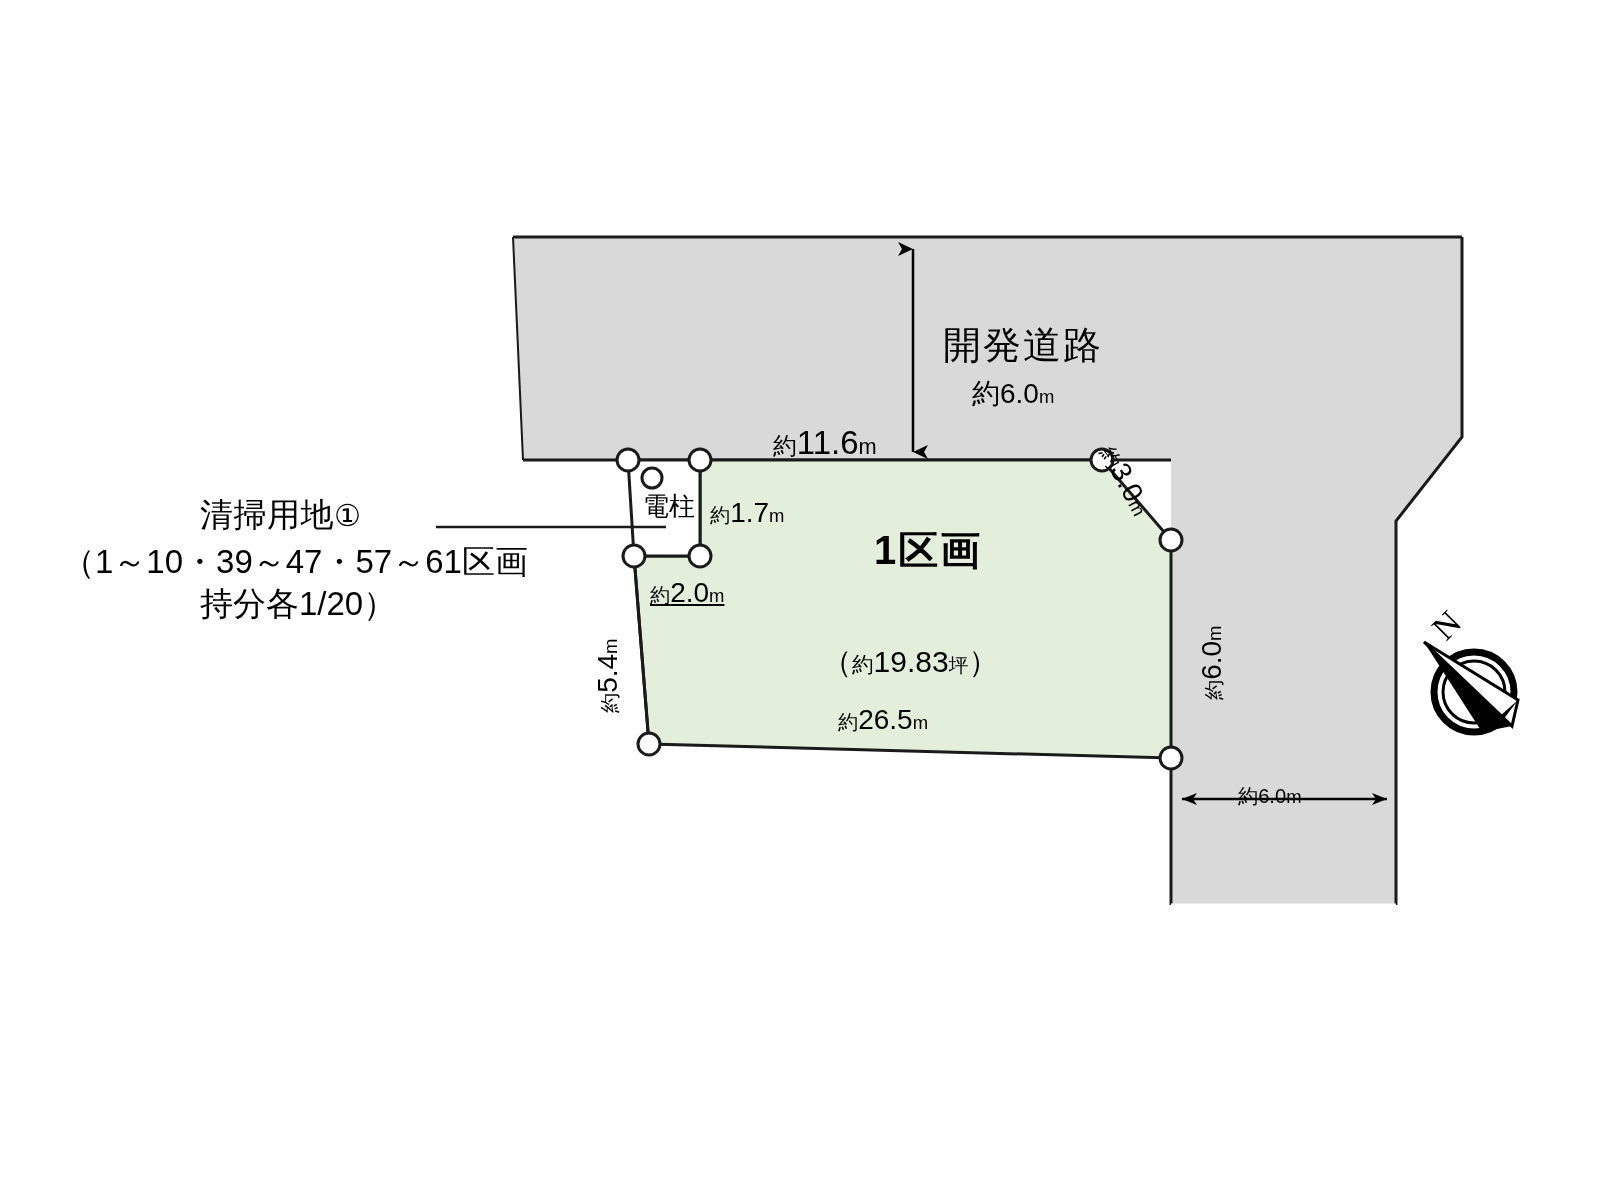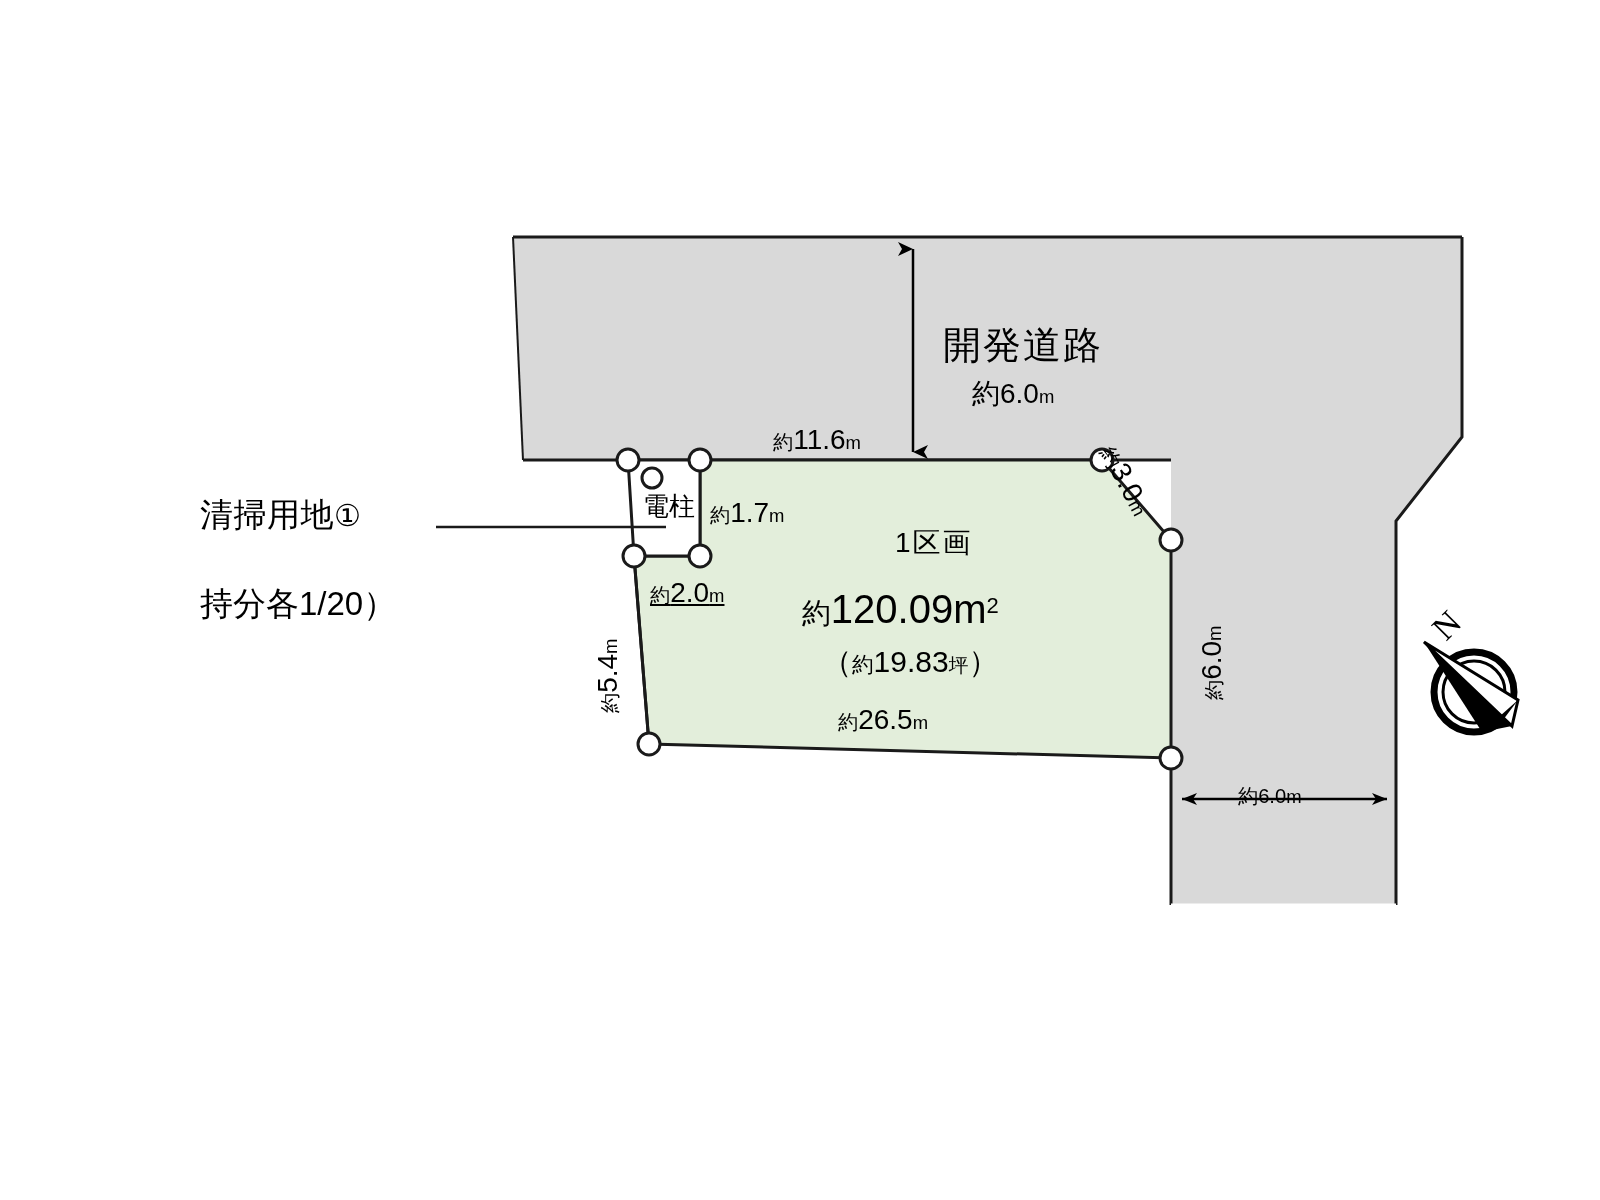--- a/index.html
+++ b/index.html
@@ -64,21 +64,21 @@
     font-weight: 500;
   }
   #road-width {
     left: 972px;
     top: 378px;
     font-size: 28px;
   }
   #dim-11-6 {
     left: 773px;
     top: 424px;
-    font-size: 28px;
+    font-size: 33px;
   }
   #dim-2-7 {
     left: 710px;
     top: 497px;
     font-size: 28px;
   }
   #dim-2-0 {
     left: 650px;
     top: 577px;
     font-size: 28px;
@@ -117,24 +117,24 @@
   }
   #dim-6-0-right {
     left: 1196px;
     top: 700px;
     font-size: 28px;
     transform-origin: left top;
     transform: rotate(-90deg);
   }
   
   #parcel-title {
-    left: 895px;
+    left: 874px;
     top: 527px;
-    font-size: 28px;
-    font-weight: 400;
+    font-size: 40px;
+    font-weight: 700;
     letter-spacing: 2px;
   }
   #parcel-area {
     left: 802px;
     top: 586px;
     font-size: 40px;
     font-weight: 500;
   }
   #parcel-area .sup {
     font-size: 22px;
@@ -220,20 +220,21 @@
     <g transform="translate(1452,670)">
       <circle cx="22" cy="22" r="40" fill="none" stroke="#000" stroke-width="7"></circle>
       <circle cx="22" cy="22" r="31" fill="none" stroke="#000" stroke-width="3"></circle>
       <path d="M-28,-28 L60,56 L30,62 Z" fill="#000"></path>
       <path d="M-28,-28 L60,56 L66,30 Z" fill="#ffffff" stroke="#000" stroke-width="3"></path>
       <path d="M30,62 L48,46 L66,30 L45,58 Z" fill="#000"></path>
     </g>
   </svg>
 
   <div class="txt" id="legend-line1"><span>清掃用地</span><span class="circled">①</span></div>
+  <div class="txt" id="legend-line2">（1～10・39～47・57～61区画</div>
   <div class="txt" id="legend-line3">持分各1/20）</div>
 
   <div class="txt" id="road-name">開発道路</div>
   <div class="txt" id="road-width"><span>約6.0</span><span class="small-u">m</span></div>
 
   <div class="txt" id="dim-11-6"><span class="yaku">約</span><span>11.6</span><span class="small-u">m</span></div>
 
   <div class="txt" id="dim-2-7"><span class="yaku">約</span><span>1.7</span><span class="small-u">m</span></div>
 
   <div class="txt" id="dim-2-0"><span class="yaku">約</span><span>2.0</span><span class="small-u">m</span></div>
@@ -244,18 +245,17 @@
 
   <div class="txt" id="dim-6-0-right"><span class="yaku">約</span><span>6.0</span><span class="small-u">m</span></div>
 
   <div class="txt" id="dim-15-3"><span class="yaku">約</span><span>26.5</span><span class="small-u">m</span></div>
 
   <div class="txt" id="dim-6-0-bottom"><span class="yaku">約6.0</span><span class="small-u">m</span></div>
 
   <div class="txt" id="pole-label">電柱</div>
 
   <div class="txt" id="parcel-title">1区画</div>
-  <div class="txt" id="parcel-area"><span class="yaku">約</span><span>120.09</span><span>m</span><span class="sup">2</span></div>
   <div class="txt" id="parcel-tsubo"><span>（</span><span class="yaku">約</span><span>19.83</span><span class="small-u">坪</span><span>）</span></div>
 
   <div class="txt" style="left:1424px; top:620px; font-size:34px; font-family:'Liberation Serif', serif; transform: rotate(-45deg); transform-origin:left top;">N</div>
 
 </div>
 
 </body></html>

